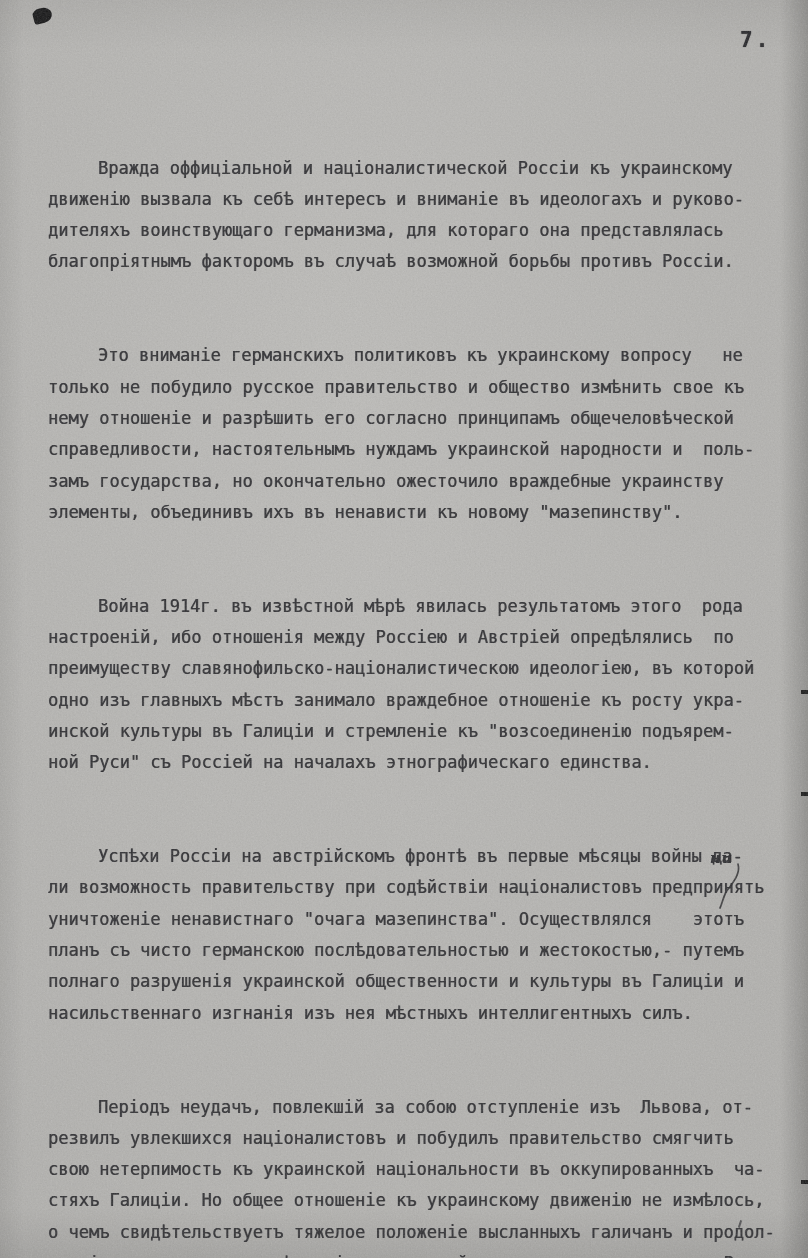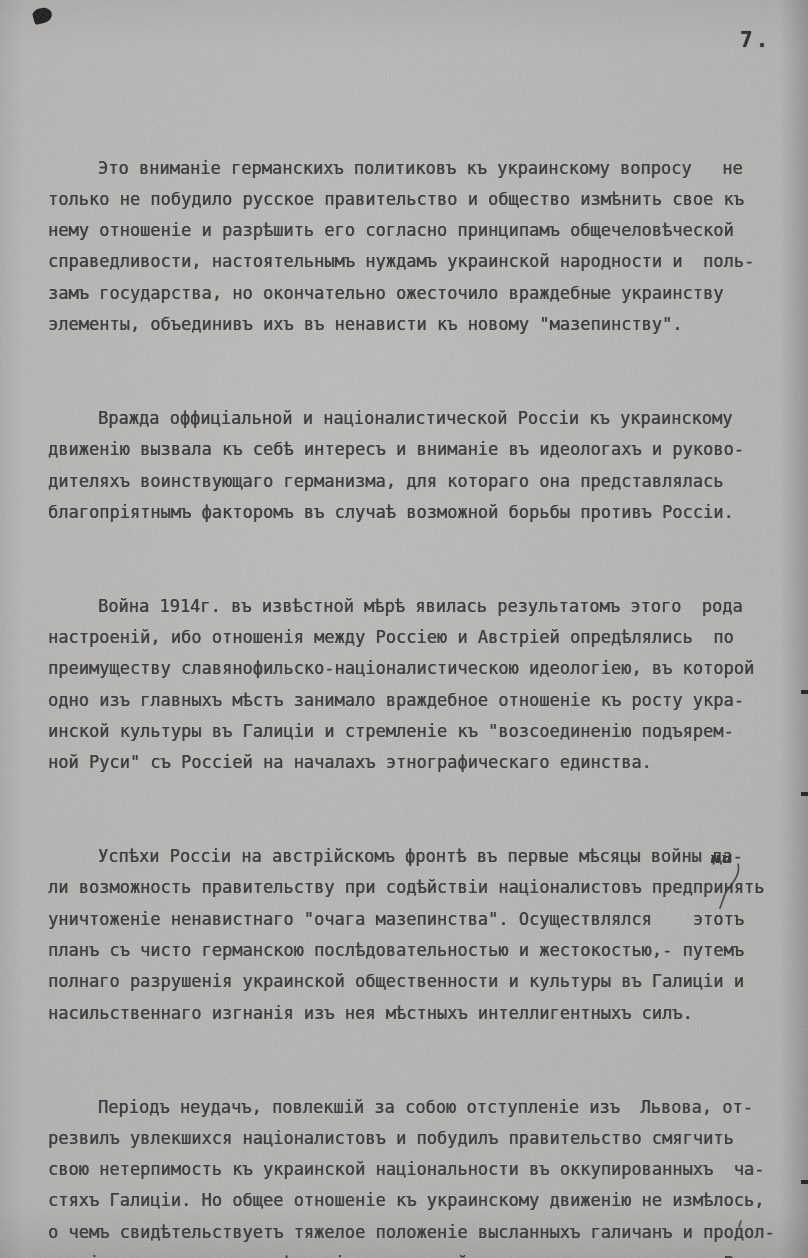--- a/index.html
+++ b/index.html
@@ -71,30 +71,30 @@
 </head>
 <body>
 
 <div class="page">
 
   <div class="ink-blob"></div>
 
   <div class="page-number">7.</div>
 
   <div class="text-block">
+    <p class="para">Вражда оффиціальной и націоналистической Россіи къ украинскому
+движенію вызвала къ себѣ интересъ и вниманіе въ идеологахъ и руково-
+дителяхъ воинствующаго германизма, для котораго она представлялась
+благопріятнымъ факторомъ въ случаѣ возможной борьбы противъ Россіи.</p>
     <p class="para">Это вниманіе германскихъ политиковъ къ украинскому вопросу   не
 только не побудило русское правительство и общество измѣнить свое къ
 нему отношеніе и разрѣшить его согласно принципамъ общечеловѣческой
 справедливости, настоятельнымъ нуждамъ украинской народности и  поль-
 замъ государства, но окончательно ожесточило враждебные украинству
 элементы, объединивъ ихъ въ ненависти къ новому "мазепинству".</p>
-    <p class="para">Вражда оффиціальной и націоналистической Россіи къ украинскому
-движенію вызвала къ себѣ интересъ и вниманіе въ идеологахъ и руково-
-дителяхъ воинствующаго германизма, для котораго она представлялась
-благопріятнымъ факторомъ въ случаѣ возможной борьбы противъ Россіи.</p>
     <p class="para">Война 1914г. въ извѣстной мѣрѣ явилась результатомъ этого  рода
 настроеній, ибо отношенія между Россіею и Австріей опредѣлялись  по
 преимуществу славянофильско-націоналистическою идеологіею, въ которой
 одно изъ главныхъ мѣстъ занимало враждебное отношеніе къ росту укра-
 инской культуры въ Галиціи и стремленіе къ "возсоединенію подъярем-
 ной Руси" съ Россіей на началахъ этнографическаго единства.</p>
     <p class="para">Успѣхи Россіи на австрійскомъ фронтѣ въ первые мѣсяцы войны да-
 ли возможность правительству при содѣйствіи націоналистовъ предпринять
 уничтоженіе ненавистнаго "очага мазепинства". Осуществлялся    этотъ
 планъ съ чисто германскою послѣдовательностью и жестокостью,- путемъ

